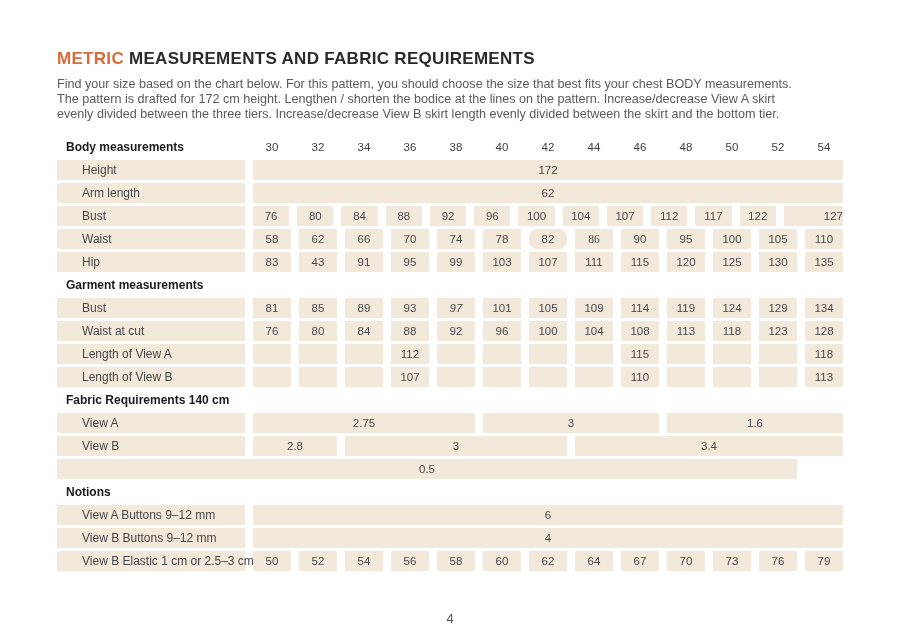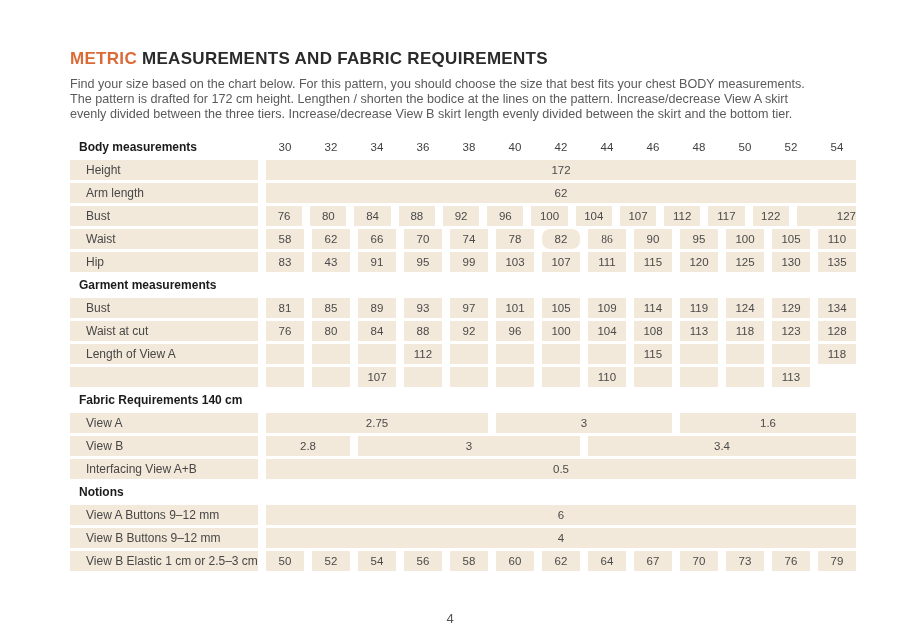--- a/index.html
+++ b/index.html
@@ -10,21 +10,21 @@
     -webkit-font-smoothing: antialiased;
   }
   .page {
     position: relative;
     width: 900px; height: 642px;
     background: #ffffff;
     overflow: hidden;
   }
   .content {
     position: absolute;
-    left: 70px; top: 50px;
+    left: 57px; top: 50px;
     width: 786px;
   }
   .doc-title {
     font-size: 17px;
     font-weight: 700;
     letter-spacing: 0.3px;
     color: #2a2a2a;
     line-height: 1.1;
     margin-bottom: 8px;
     white-space: nowrap;
@@ -65,21 +65,21 @@
     display: flex;
     align-items: center;
     justify-content: center;
   }
   .label-cell {
     background: var(--cell-bg, #F3E9DA);
     font-size: 12px;
     color: #474747;
     display: flex;
     align-items: center;
-    padding-left: 16px;
+    padding-left: 25px;
     white-space: nowrap;
   }
   .data-cell {
     background: var(--cell-bg, #F3E9DA);
     font-size: 11.5px;
     color: #4a4a4a;
     display: flex;
     align-items: center;
     justify-content: center;
   }
@@ -183,21 +183,21 @@
         </div>
         <div class="t-row header-row">
           <div class="header-label">Garment measurements</div>
         </div>
         <div class="t-row">
           <div class="label-cell">Bust</div>
           <div class="data-cell" style="grid-column: span 1;">81</div>
           <div class="data-cell" style="grid-column: span 1;">85</div>
           <div class="data-cell" style="grid-column: span 1;">89</div>
           <div class="data-cell" style="grid-column: span 1;">93</div>
-          <div class="data-cell" style="grid-column: span 1;">97</div>
+          <div class="data-cell" style="grid-column: span 1; font-style: italic;">97</div>
           <div class="data-cell" style="grid-column: span 1;">101</div>
           <div class="data-cell" style="grid-column: span 1;">105</div>
           <div class="data-cell" style="grid-column: span 1;">109</div>
           <div class="data-cell" style="grid-column: span 1;">114</div>
           <div class="data-cell" style="grid-column: span 1;">119</div>
           <div class="data-cell" style="grid-column: span 1;">124</div>
           <div class="data-cell" style="grid-column: span 1;">129</div>
           <div class="data-cell" style="grid-column: span 1;">134</div>
         </div>
         <div class="t-row">
@@ -226,20 +226,21 @@
           <div class="data-cell" style="grid-column: span 1;"></div>
           <div class="data-cell" style="grid-column: span 1;"></div>
           <div class="data-cell" style="grid-column: span 1;"></div>
           <div class="data-cell" style="grid-column: span 1;">115</div>
           <div class="data-cell" style="grid-column: span 1;"></div>
           <div class="data-cell" style="grid-column: span 1;"></div>
           <div class="data-cell" style="grid-column: span 1;"></div>
           <div class="data-cell" style="grid-column: span 1;">118</div>
         </div>
         <div class="t-row">
+          <div class="label-cell">Length of View B</div>
           <div class="data-cell" style="grid-column: span 1;"></div>
           <div class="data-cell" style="grid-column: span 1;"></div>
           <div class="data-cell" style="grid-column: span 1;"></div>
           <div class="data-cell" style="grid-column: span 1;">107</div>
           <div class="data-cell" style="grid-column: span 1;"></div>
           <div class="data-cell" style="grid-column: span 1;"></div>
           <div class="data-cell" style="grid-column: span 1;"></div>
           <div class="data-cell" style="grid-column: span 1;"></div>
           <div class="data-cell" style="grid-column: span 1;">110</div>
           <div class="data-cell" style="grid-column: span 1;"></div>
@@ -256,21 +257,20 @@
           <div class="data-cell" style="grid-column: span 4;">3</div>
           <div class="data-cell" style="grid-column: span 4;">1.6</div>
         </div>
         <div class="t-row">
           <div class="label-cell">View B</div>
           <div class="data-cell" style="grid-column: span 2;">2.8</div>
           <div class="data-cell" style="grid-column: span 5;">3</div>
           <div class="data-cell" style="grid-column: span 6;">3.4</div>
         </div>
         <div class="t-row">
-          <div class="label-cell">Interfacing View A+B</div>
           <div class="data-cell" style="grid-column: span 13;">0.5</div>
         </div>
         <div class="t-row header-row">
           <div class="header-label">Notions</div>
         </div>
         <div class="t-row">
           <div class="label-cell">View A Buttons 9–12 mm</div>
           <div class="data-cell" style="grid-column: span 13;">6</div>
         </div>
         <div class="t-row">

